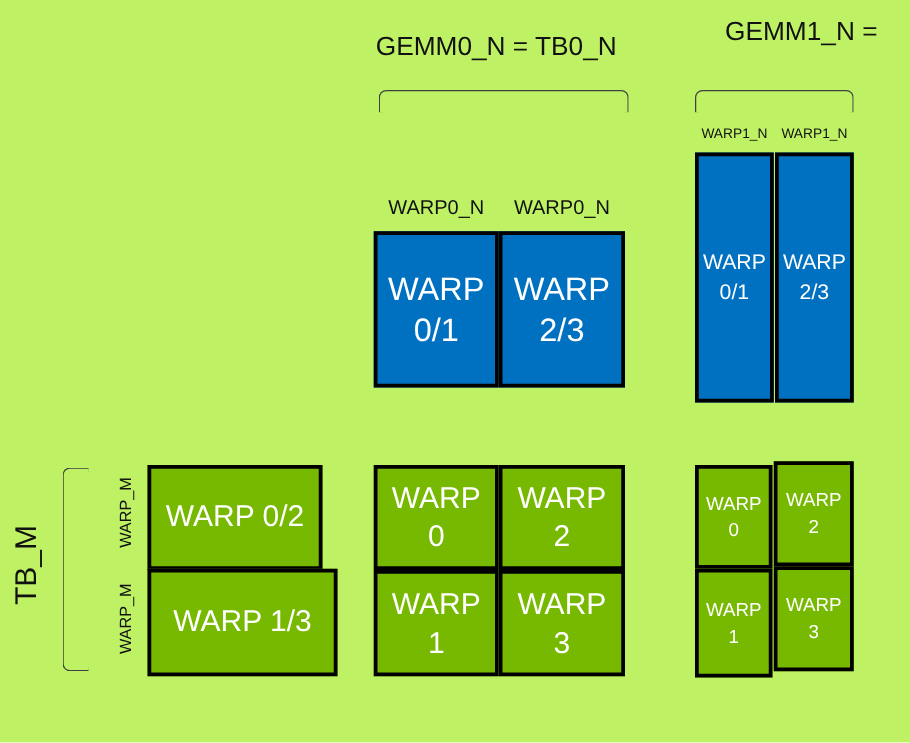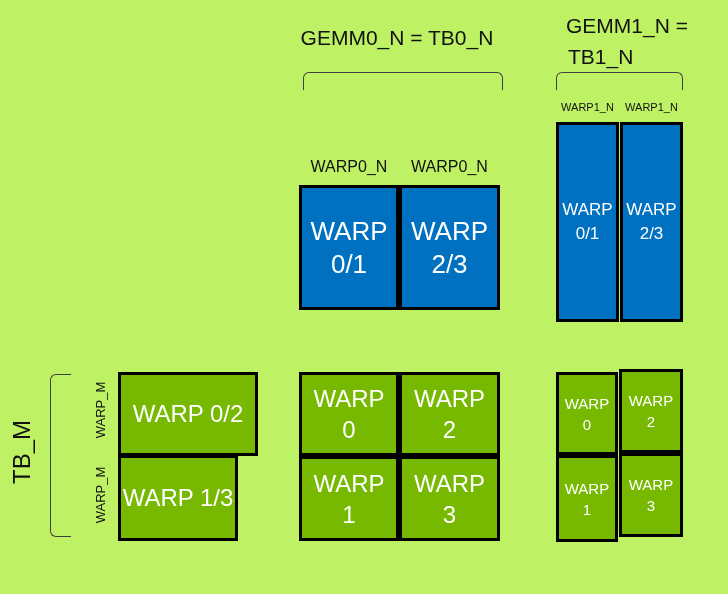--- a/index.html
+++ b/index.html
@@ -6,21 +6,21 @@
   .canvas {
     position: relative;
     width: 728px;
     height: 594px;
     background: #bef264;
     font-family: "Liberation Sans", "DejaVu Sans", sans-serif;
     color: #000000;
     overflow: hidden;
   }
   .abs { position: absolute; box-sizing: border-box; }
-  .title { font-size: 21px; color: #111; white-space: nowrap; }
+  .title { font-size: 21px; color: #111; white-space: nowrap; text-align: center; }
   .small-label { font-size: 16px; color: #111; text-align: center; white-space: nowrap; }
   .tiny-label { font-size: 11px; color: #111; text-align: center; white-space: nowrap; }
   .bracket-h {
     border-top: 1.5px solid #404040;
     border-left: 1.5px solid #404040;
     border-right: 1.5px solid #404040;
     border-radius: 6px 6px 0 0;
   }
   .bracket-v {
     border-left: 1.5px solid #404040;
@@ -50,21 +50,20 @@
 </style>
 </head>
 <body>
 
 <div class="canvas">
 
   <div class="abs title" style="left:257px; top:26px; width:280px; text-align:center;">GEMM0_N = TB0_N</div>
 
   <div class="abs title" style="left:566px; top:10px; width:150px; line-height:31px;">
     <div>GEMM1_N =</div>
-    <div style="padding-left:2px;">TB1_N</div>
   </div>
 
   <div class="abs bracket-h" style="left:303px; top:72px; width:200px; height:18px;"></div>
   <div class="abs bracket-h" style="left:556px; top:72px; width:127px; height:18px;"></div>
 
   <div class="abs tiny-label" style="left:556px; top:101px; width:63px;">WARP1_N</div>
   <div class="abs tiny-label" style="left:620px; top:101px; width:63px;">WARP1_N</div>
 
   <div class="abs box blue box-tall" style="left:556px; top:122px; width:63px; height:200px;">
     <div>WARP</div>
@@ -90,21 +89,21 @@
   <div class="abs rot tbm" style="left:-43px; top:436px; width:130px; height:32px; line-height:32px;">TB_M</div>
 
   <div class="abs bracket-v" style="left:50px; top:374px; width:21px; height:163px;"></div>
 
   <div class="abs rot warpm" style="left:66px; top:401px; width:70px; height:18px; line-height:18px;">WARP_M</div>
   <div class="abs rot warpm" style="left:66px; top:486px; width:70px; height:18px; line-height:18px;">WARP_M</div>
 
   <div class="abs box green box-gleft" style="left:118px; top:372px; width:140px; height:84px;">
     <div>WARP 0/2</div>
   </div>
-  <div class="abs box green box-gleft" style="left:118px; top:455px; width:120px; height:86px;">
+  <div class="abs box green box-gleft" style="left:118px; top:455px; width:152px; height:86px;">
     <div>WARP 1/3</div>
   </div>
 
   <div class="abs box green box-gmid" style="left:299px; top:372px; width:100px; height:84px;">
     <div>WARP</div>
     <div>0</div>
   </div>
   <div class="abs box green box-gmid" style="left:399px; top:372px; width:101px; height:84px;">
     <div>WARP</div>
     <div>2</div>

